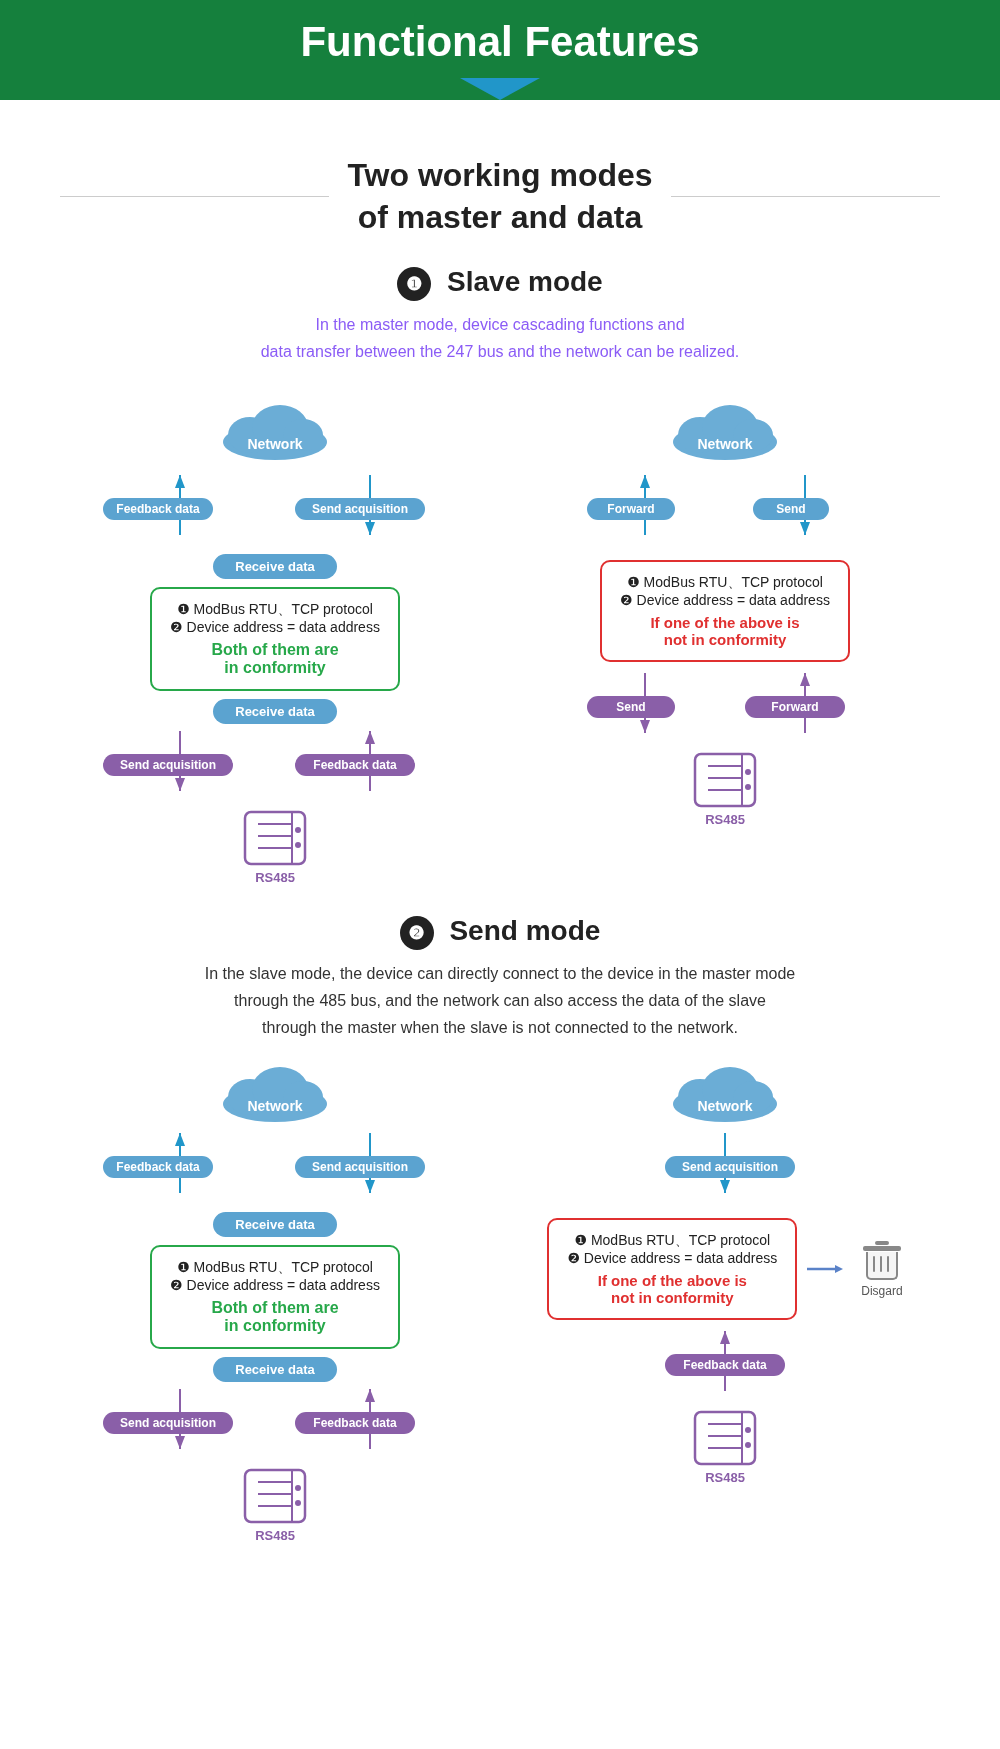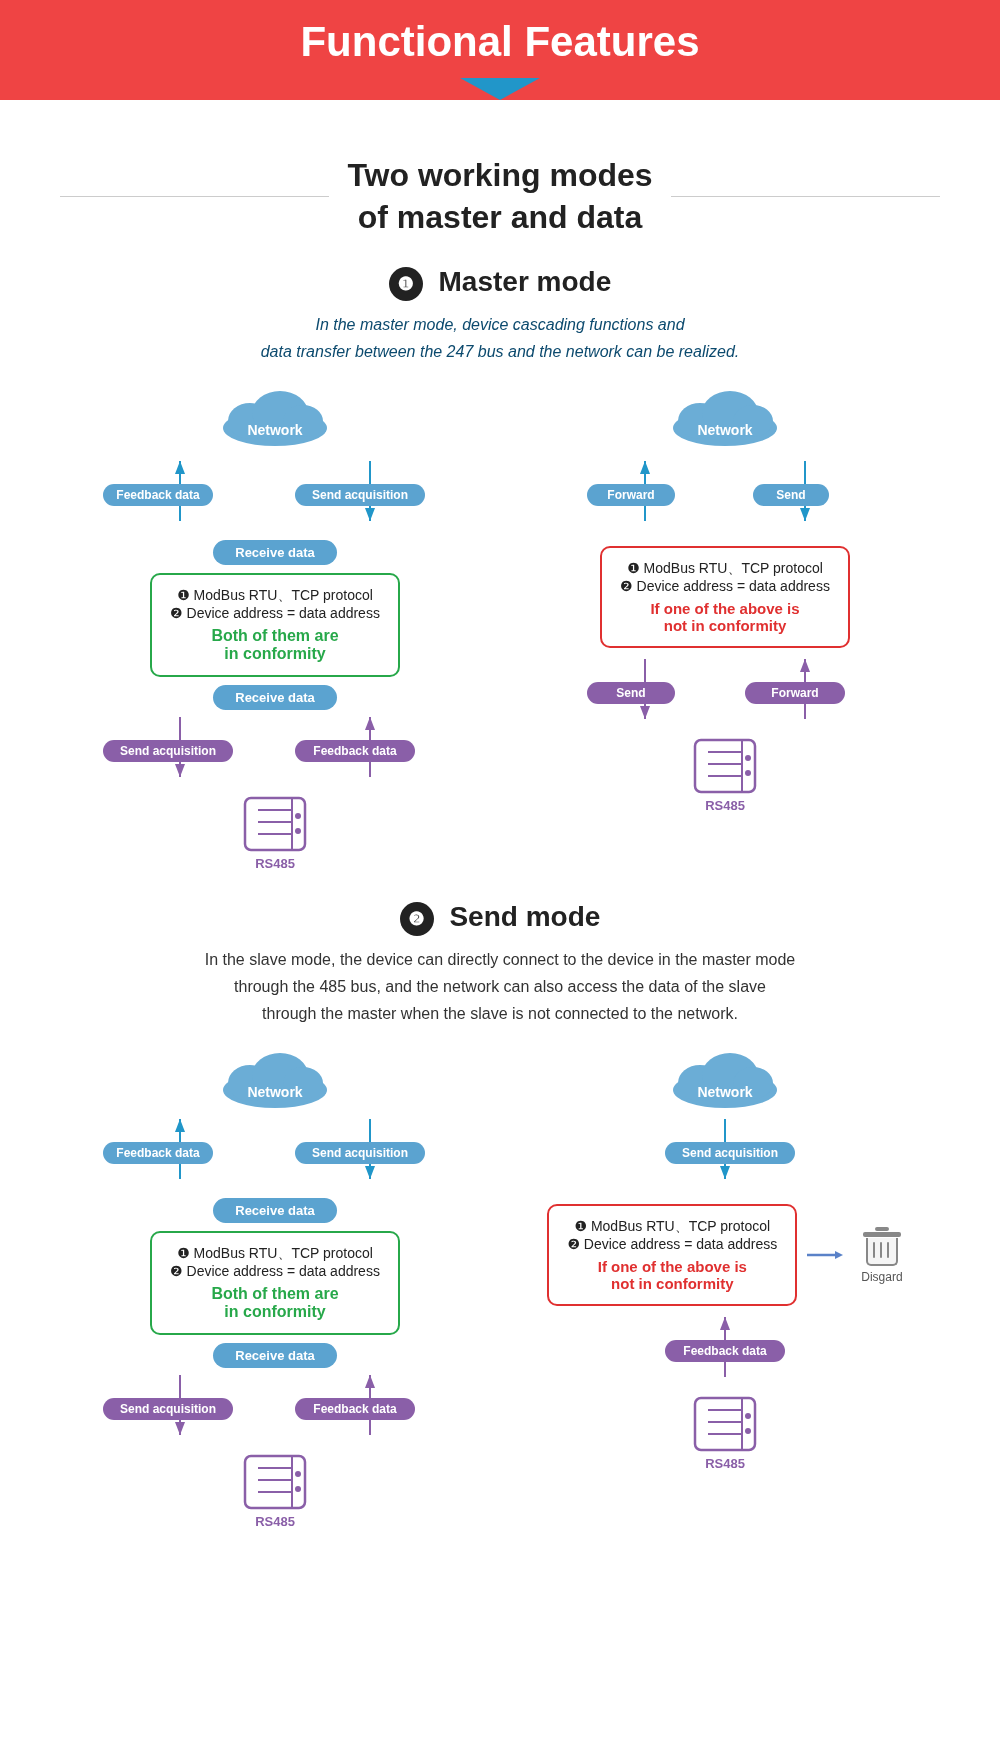--- a/index.html
+++ b/index.html
@@ -5,21 +5,21 @@
     * { box-sizing: border-box; margin: 0; padding: 0; }
     body {
       width: 1000px;
       background: #fff;
       font-family: Arial, sans-serif;
       color: #222;
     }
 
     
     .header-banner {
-      background: #ef4444;
+      background: #15803d;
       text-align: center;
       padding: 18px 0 0 0;
       position: relative;
     }
     .header-title {
       color: #fff;
       font-size: 42px;
       font-weight: bold;
       padding-bottom: 12px;
     }
@@ -45,25 +45,24 @@
       color: #fff;
       border-radius: 50%;
       font-size: 18px;
       font-weight: bold;
       margin-right: 6px;
       vertical-align: middle;
     }
     .section-desc {
       text-align: center;
       font-size: 16px;
-      color: #0c4a6e;
-      margin: 0 auto 18px auto;
+      color: #8b5cf6;
+      margin: 0 auto 32px auto;
       max-width: 700px;
       line-height: 1.7;
-      font-style: italic;
     }
 
     
     .slave-desc {
       text-align: center;
       font-size: 16px;
       color: #333;
       margin: 9px auto 18px auto;
       max-width: 780px;
       line-height: 1.7;
@@ -84,21 +83,21 @@
       <div>Two working modes</div>
       <div>of master and data</div>
     </div>
     <div style="flex:1;height:1px;background:#ccc;margin-right:60px;"></div>
   </div>
 </div>
 
 <div style="margin-top:24px;">
   <div class="section-mode-title">
     <span class="circle-num" style="display:inline-flex;align-items:center;justify-content:center;width:34px;height:34px;background:#222;color:#fff;border-radius:50%;font-size:18px;font-weight:bold;margin-right:8px;vertical-align:middle;">❶</span>
-    <span>Master mode</span>
+    <span>Slave mode</span>
   </div>
   <div class="section-desc">
     <span>In the master mode, device cascading functions and</span><br>
     <span>data transfer between the 247 bus and the network can be realized.</span>
   </div>
 
   <div style="display:flex;justify-content:center;gap:20px;margin:10px 0 30px 0;">
 
     <div style="width:430px;display:flex;flex-direction:column;align-items:center;">
 

